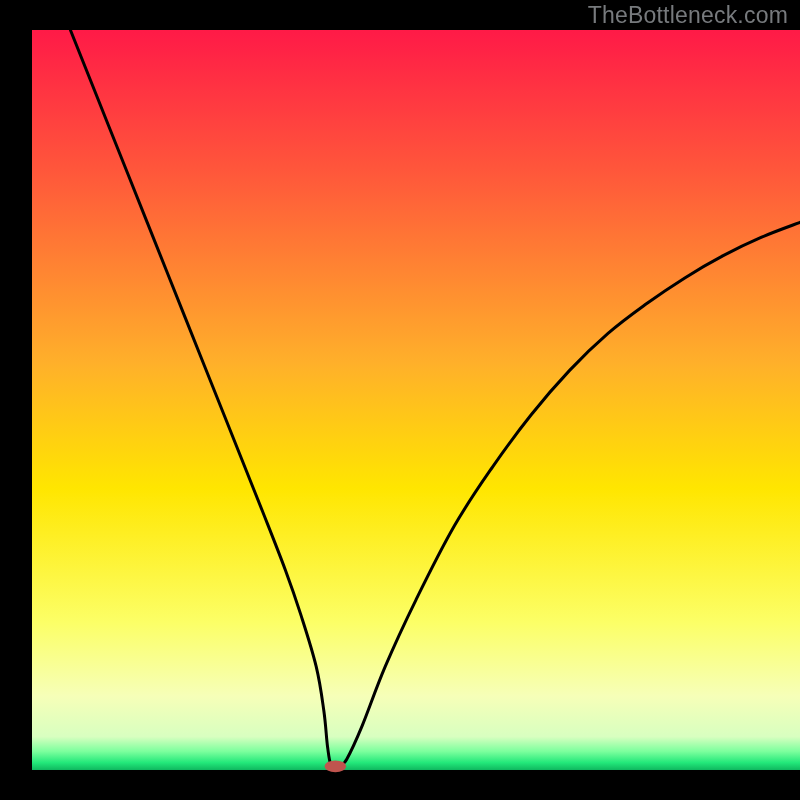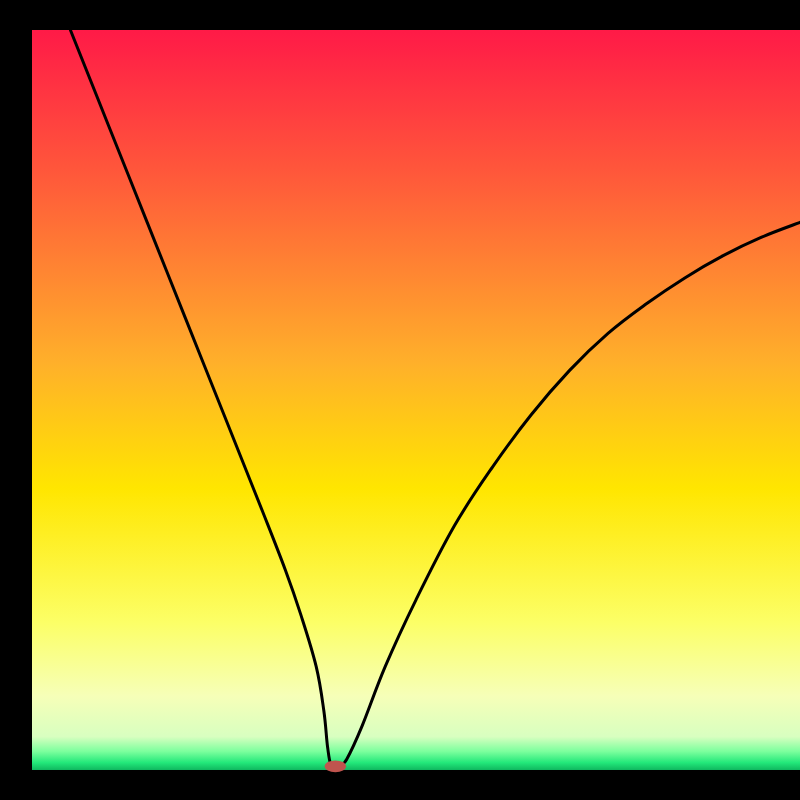--- a/index.html
+++ b/index.html
@@ -31,20 +31,21 @@
     left: 0;
     top: 0;
     width: 800px;
     height: 800px;
   }
 </style>
 </head>
 <body>
 <div class="wrap">
 
+  <div class="watermark">TheBottleneck.com</div>
 
   <svg class="chart" viewBox="0 0 800 800" preserveAspectRatio="none">
     <defs>
       <linearGradient id="bg-grad" x1="0" y1="0" x2="0" y2="1">
           <stop offset="0.00%" stop-color="#ff1a47"></stop>
           <stop offset="20.00%" stop-color="#ff5a3a"></stop>
           <stop offset="45.00%" stop-color="#ffb02a"></stop>
           <stop offset="62.00%" stop-color="#ffe600"></stop>
           <stop offset="80.00%" stop-color="#fcff66"></stop>
           <stop offset="90.00%" stop-color="#f6ffb8"></stop>

